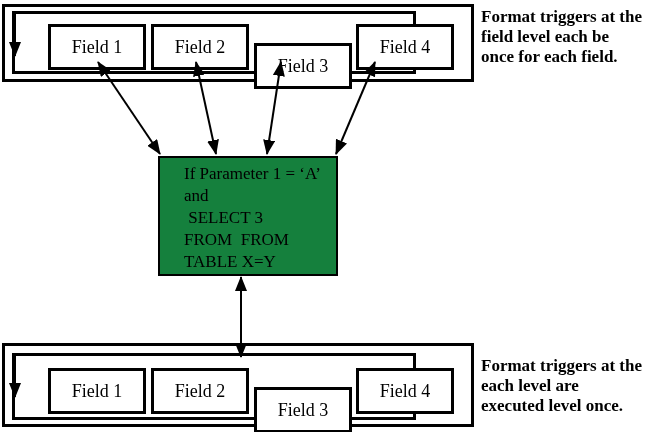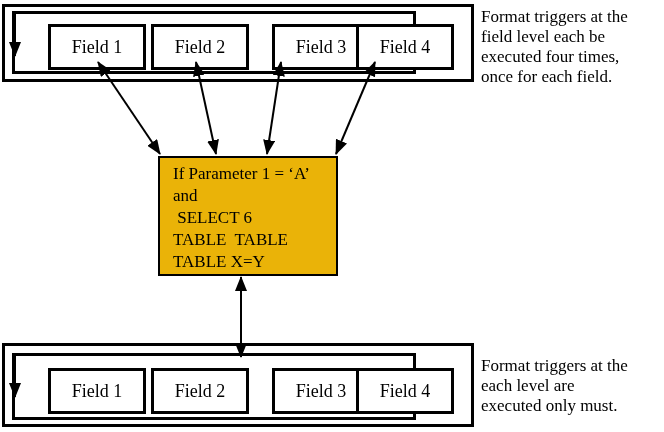--- a/index.html
+++ b/index.html
@@ -46,45 +46,45 @@
     display: flex;
     align-items: center;
     justify-content: center;
     font-size: 18px;
     white-space: nowrap;
   }
   .frame-outer.top .field-box { top: 10px; }
   .frame-outer.bottom .field-box { top: 12px; }
   .field-box.f1 { left: 33px; }
   .field-box.f2 { left: 136px; text-align: right; }
-  .field-box.f3 { left: 257px; }
+  .field-box.f3 { left: 239px; margin-top: 19px; }
   .field-box.f4 { left: 341px; }
 
   
   .code-box {
     position: absolute;
     left: 158px;
     top: 156px;
     width: 180px;
     height: 120px;
     border: 2px solid #000;
     box-sizing: border-box;
-    background: #eab308;
-    padding: 5px 2px 0 13px;
+    background: #15803d;
+    padding: 5px 2px 0 24px;
     font-size: 17px;
     line-height: 22px;
   }
   .code-line { white-space: pre; }
 
   
   .annotation {
     position: absolute;
     left: 481px;
     width: 182px;
-    font-weight: normal;
+    font-weight: bold;
     font-size: 17px;
     line-height: 20px;
   }
   .annotation.top-note { top: 7px; }
   .annotation.bottom-note { top: 356px; }
   .annotation div { white-space: nowrap; }
 
   
   svg.arrows {
     position: absolute;
@@ -106,44 +106,43 @@
       <div class="field-box f1">Field 1</div>
       <div class="field-box f2">Field 2</div>
       <div class="field-box f3">Field 3</div>
       <div class="field-box f4">Field 4</div>
     </div>
   </div>
 
   <div class="code-box">
     <div class="code-line">If Parameter 1 = ‘A’</div>
     <div class="code-line">and</div>
-    <div class="code-line"> SELECT 6</div>
-    <div class="code-line">TABLE  TABLE</div>
+    <div class="code-line"> SELECT 3</div>
+    <div class="code-line">FROM  FROM</div>
     <div class="code-line">TABLE X=Y</div>
   </div>
 
   <div class="frame-outer bottom">
     <div class="frame-inner">
       <div class="field-box f1">Field 1</div>
       <div class="field-box f2">Field 2</div>
       <div class="field-box f3">Field 3</div>
       <div class="field-box f4">Field 4</div>
     </div>
   </div>
 
   <div class="annotation top-note">
     <div>Format triggers at the</div>
     <div>field level each be</div>
-    <div>executed four times,</div>
     <div>once for each field.</div>
   </div>
   <div class="annotation bottom-note">
     <div>Format triggers at the</div>
     <div>each level are</div>
-    <div>executed only must.</div>
+    <div>executed level once.</div>
   </div>
 
   <svg class="arrows" viewBox="0 0 664 432" xmlns="http://www.w3.org/2000/svg">
     <defs>
       <marker id="ah" markerUnits="userSpaceOnUse" markerWidth="15" markerHeight="12" viewBox="0 0 15 12" refX="14" refY="6" orient="auto-start-reverse">
         <path d="M0,0 L15,6 L0,12 z" fill="#000"></path>
       </marker>
     </defs>
 
     <line x1="15" y1="12" x2="15" y2="56" marker-end="url(#ah)" stroke-width="2.5"></line>

